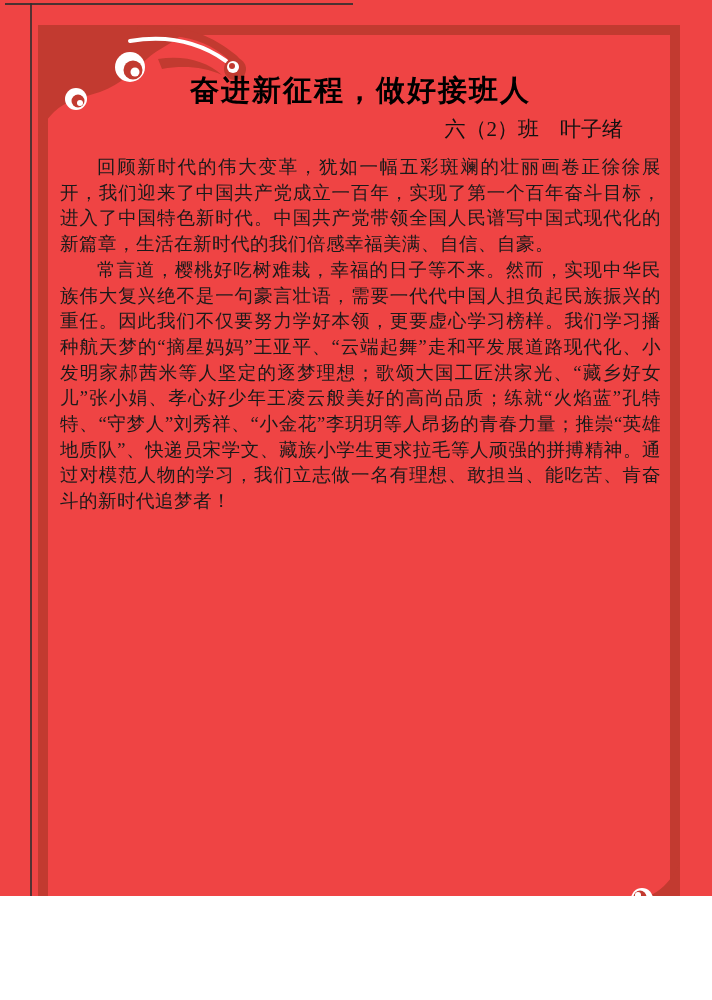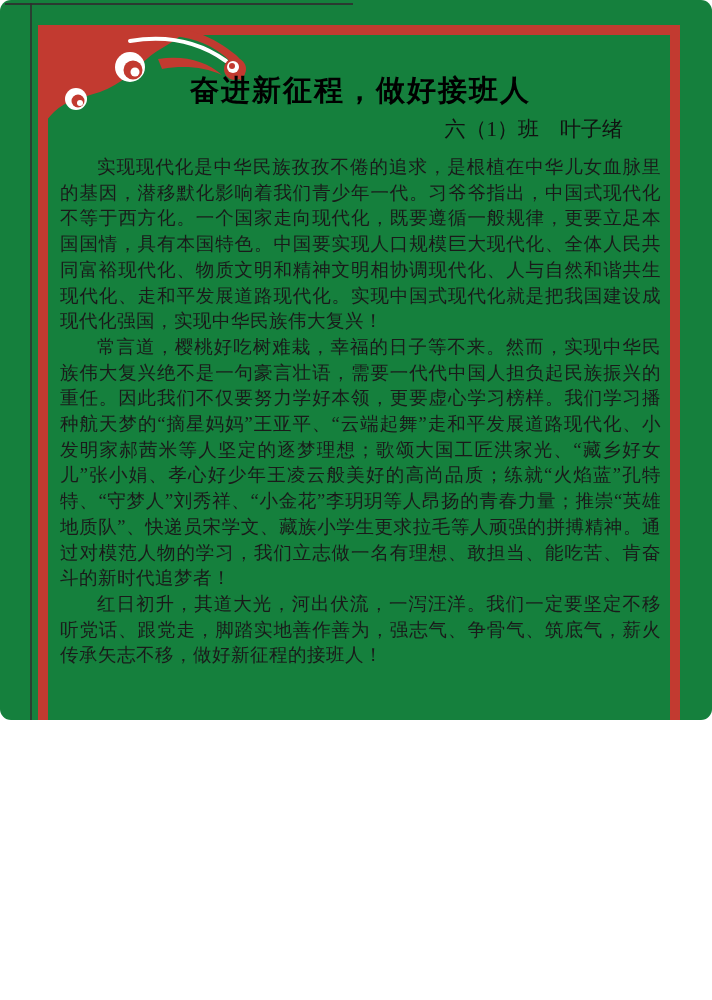--- a/index.html
+++ b/index.html
@@ -6,21 +6,21 @@
   * { box-sizing: border-box; }
   html, body { margin: 0; padding: 0; }
   body {
     width: 712px; height: 1000px;
     background: #ffffff;
     font-family: "Liberation Serif", serif;
     color: var(--ink);
     position: relative;
     overflow: hidden;
   }
-  .page { position: absolute; left: 0; top: 0; width: 712px; height: 720px; background: #15803d; overflow: hidden; border-radius: 11px; }
+  .page { position: absolute; left: 0; top: 0; width: 712px; height: 896px; background: #ef4444; overflow: hidden; }
 
   
   .scan-line-h { position: absolute; left: 5px; top: 3px; width: 348px; height: 2px; background: #2e2e2e; opacity: .85; }
   .scan-line-v { position: absolute; left: 30px; top: 3px; width: 2px; height: 925px; background: #2e2e2e; opacity: .8; }
 
   
   .frame {
     position: absolute; left: 38px; top: 25px;
     width: 642px; height: 948px;
     border: 10px solid var(--red);
@@ -108,21 +108,20 @@
     <circle class="red" cx="95" cy="45" r="9.5"></circle>
     <circle class="white" cx="97" cy="47" r="4.5"></circle>
     <circle class="white" cx="38" cy="74" r="11"></circle>
     <circle class="red" cx="40" cy="76" r="6.5"></circle>
     <circle class="white" cx="42" cy="78" r="3"></circle>
     <path class="red" d="M120,34 C146,30 168,36 184,50 C166,42 146,40 124,44 Z"></path>
   </svg>
 
   <div class="content">
     <h1 class="title">奋进新征程，做好接班人</h1>
-    <div class="byline">六（1）班　叶子绪</div>
+    <div class="byline">六（2）班　叶子绪</div>
     <div class="essay">
-      <p>实现现代化是中华民族孜孜不倦的追求，是根植在中华儿女血脉里的基因，潜移默化影响着我们青少年一代。习爷爷指出，中国式现代化不等于西方化。一个国家走向现代化，既要遵循一般规律，更要立足本国国情，具有本国特色。中国要实现人口规模巨大现代化、全体人民共同富裕现代化、物质文明和精神文明相协调现代化、人与自然和谐共生现代化、走和平发展道路现代化。实现中国式现代化就是把我国建设成现代化强国，实现中华民族伟大复兴！</p>
+      <p>回顾新时代的伟大变革，犹如一幅五彩斑斓的壮丽画卷正徐徐展开，我们迎来了中国共产党成立一百年，实现了第一个百年奋斗目标，进入了中国特色新时代。中国共产党带领全国人民谱写中国式现代化的新篇章，生活在新时代的我们倍感幸福美满、自信、自豪。</p>
       <p>常言道，樱桃好吃树难栽，幸福的日子等不来。然而，实现中华民族伟大复兴绝不是一句豪言壮语，需要一代代中国人担负起民族振兴的重任。因此我们不仅要努力学好本领，更要虚心学习榜样。我们学习播种航天梦的“摘星妈妈”王亚平、“云端起舞”走和平发展道路现代化、小发明家郝茜米等人坚定的逐梦理想；歌颂大国工匠洪家光、“藏乡好女儿”张小娟、孝心好少年王凌云般美好的高尚品质；练就“火焰蓝”孔特特、“守梦人”刘秀祥、“小金花”李玥玥等人昂扬的青春力量；推崇“英雄地质队”、快递员宋学文、藏族小学生更求拉毛等人顽强的拼搏精神。通过对模范人物的学习，我们立志做一名有理想、敢担当、能吃苦、肯奋斗的新时代追梦者！</p>
-      <p>红日初升，其道大光，河出伏流，一泻汪洋。我们一定要坚定不移听党话、跟党走，脚踏实地善作善为，强志气、争骨气、筑底气，薪火传承矢志不移，做好新征程的接班人！</p>
     </div>
   </div>
 
 </div>
 
 </body></html>

